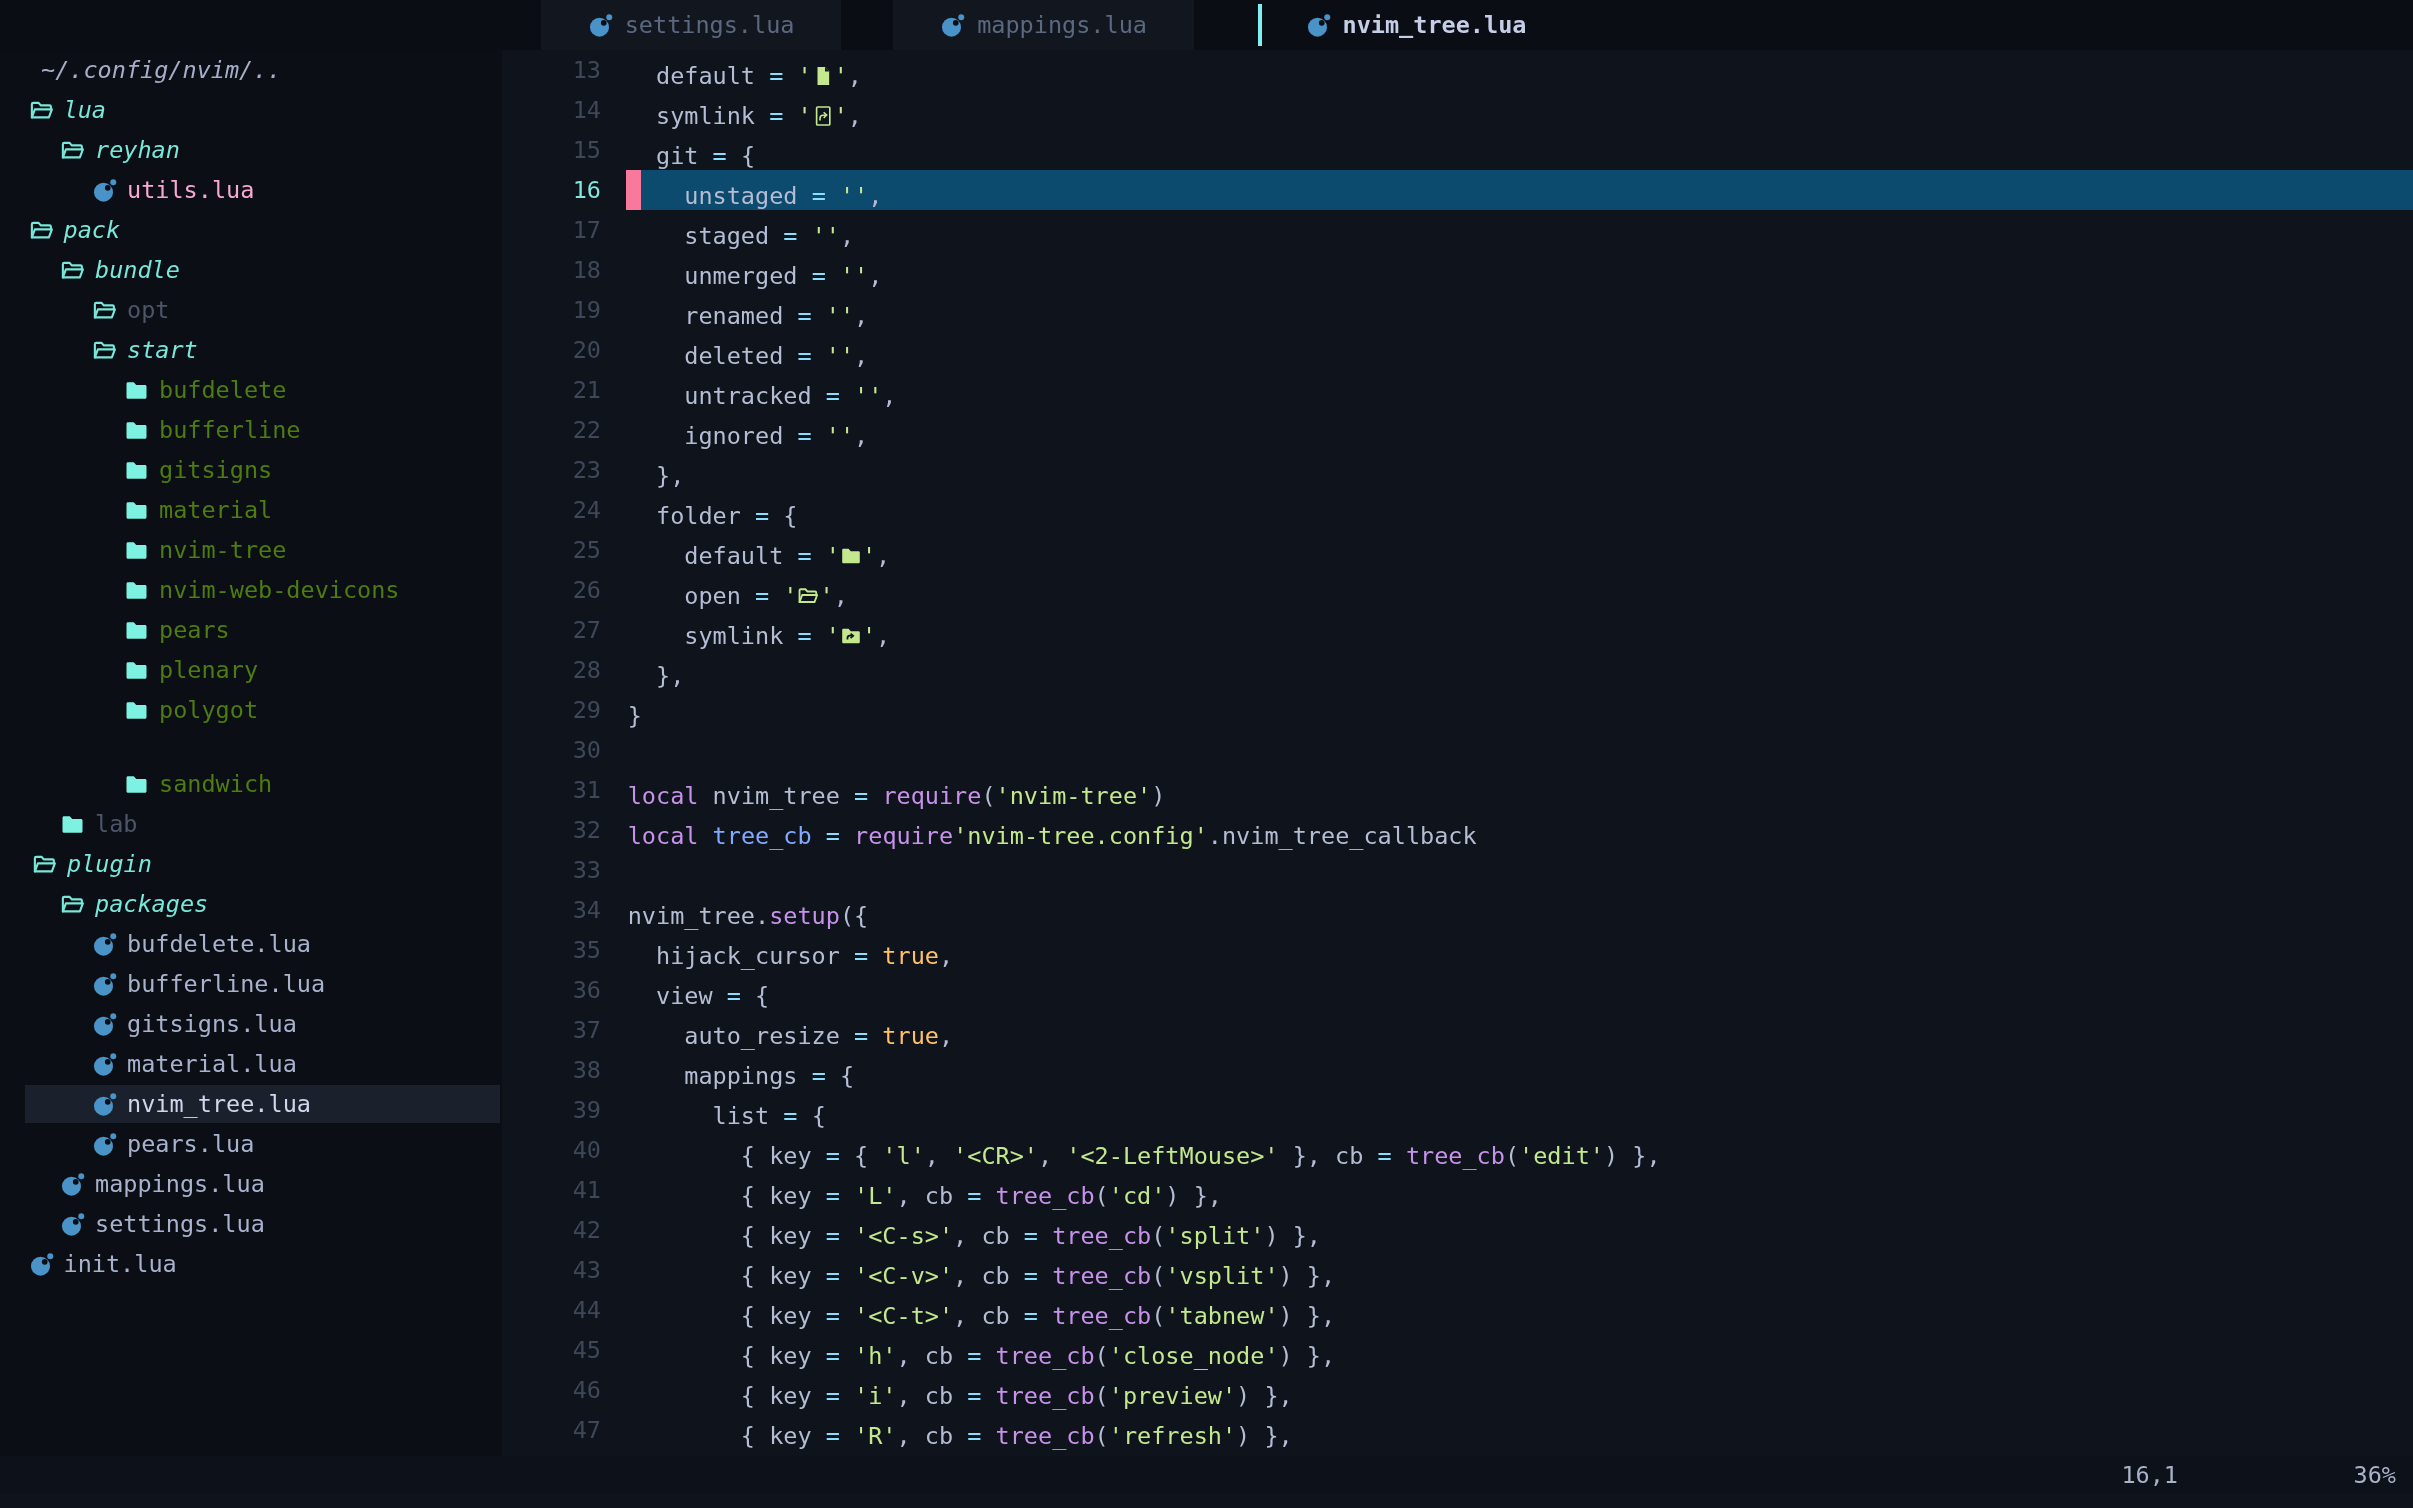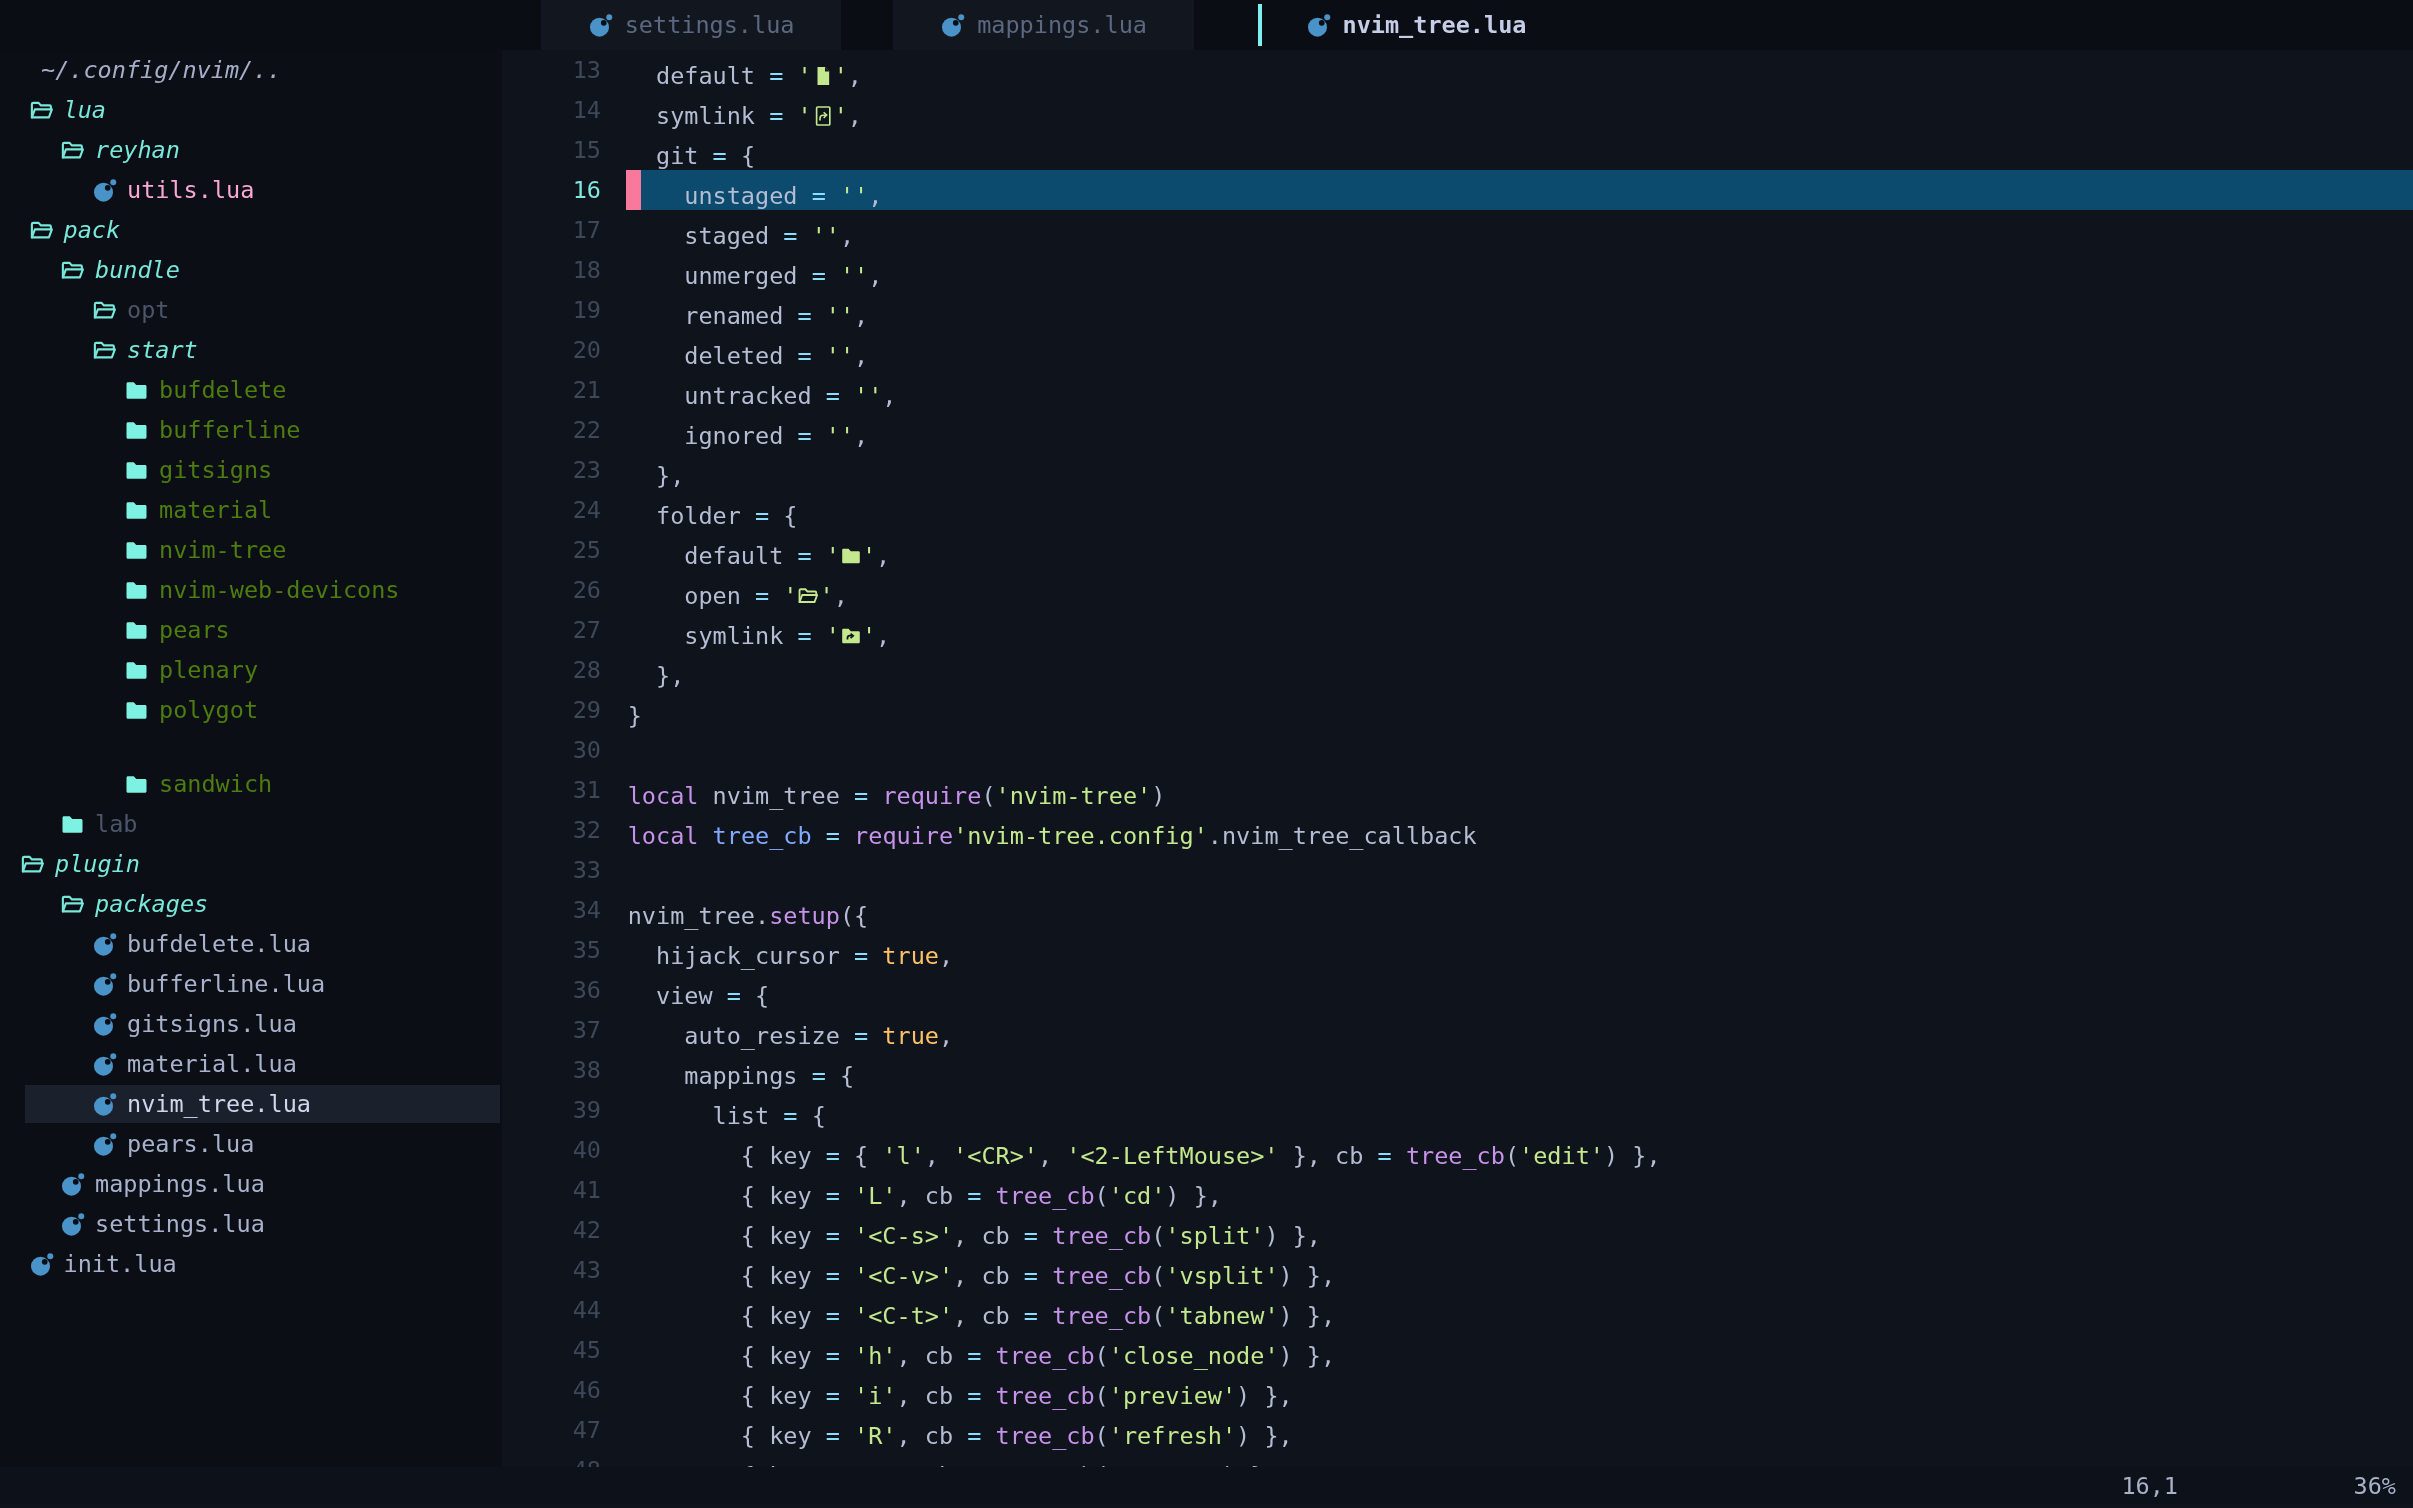--- a/index.html
+++ b/index.html
@@ -87,21 +87,21 @@
   .tok-s { color:#c3e88d; }
   .tok-k { color:#c792ea; }
   .tok-f { color:#c792ea; }
   .tok-fd{ color:#82aaff; }
   .tok-b { color:#ffc168; }
   .cico  { display:inline-block; width:22px; height:22px; vertical-align:-3.4px; color:#c3e88d; }
   .cico svg { width:100%; height:100%; display:block; }
 
   
   .statusline {
-    position:absolute; left:0; bottom:4px; width:100%; height:37px;
+    position:absolute; left:0; bottom:15px; width:100%; height:37px;
     background:#0d1119; color:#a9b2c8;
   }
   .statusline .sl-item {
     position:absolute; top:0; height:37px; display:flex; align-items:center;
   }
   .sl-cursor  { right:235px; }
   .sl-percent { right:17px; }
 </style>
 </head>
 <body>
@@ -288,21 +288,21 @@
       <span class="tlabel lbl-closed">sandwich</span>
     </div>
     <div class="trow" style="padding-left: 60px;">
       <span class="ico tico-closed">
         <svg viewBox="0 0 20 20">
           <path d="M2 4.6c0-.7.5-1.2 1.2-1.2h4.6l2 2.2h7c.7 0 1.2.5 1.2 1.2v8.6c0 .7-.5 1.2-1.2 1.2H3.2c-.7 0-1.2-.5-1.2-1.2V4.6z" fill="currentColor"></path>
         </svg>
       </span>
       <span class="tlabel lbl-dim">lab</span>
     </div>
-    <div class="trow" style="padding-left: 20px; text-align: right;">
+    <div class="trow" style="padding-left: 32px; text-align: right;">
       <span class="ico tico-open">
         <svg viewBox="0 0 20 20">
           <path d="M2.3 15.5V5c0-.6.5-1.1 1.1-1.1h4.2l1.9 2h6.9c.6 0 1.1.5 1.1 1.1v1.5" fill="none" stroke="currentColor" stroke-width="1.7" stroke-linecap="round"></path>
           <path d="M2.3 15.5l2.4-6.4h13.6l-2.4 6.4z" fill="none" stroke="currentColor" stroke-width="1.7" stroke-linejoin="round"></path>
         </svg>
       </span>
       <span class="tlabel lbl-open">plugin</span>
     </div>
     <div class="trow" style="padding-left: 60px; text-align: center;">
       <span class="ico tico-open">

